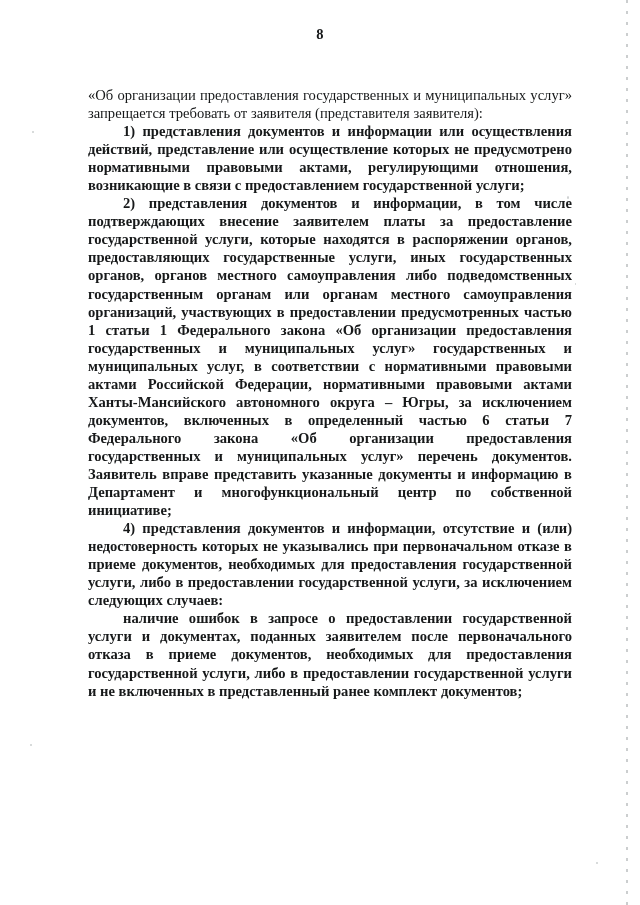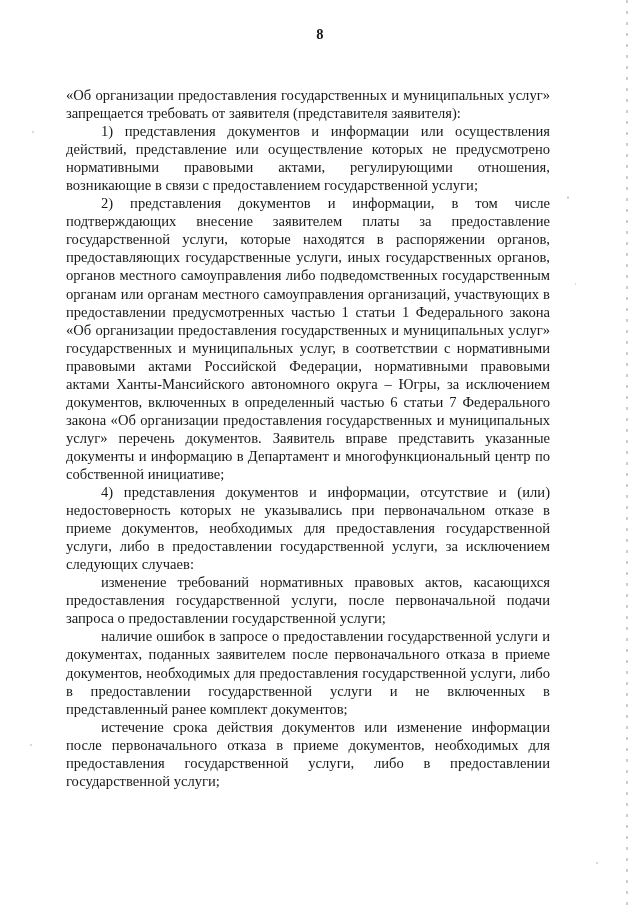--- a/index.html
+++ b/index.html
@@ -29,21 +29,21 @@
     text-align: center;
     font-size: 14.5px;
     font-weight: bold;
     letter-spacing: 0.2px;
     color: #17191a;
   }
   
   .body-text {
     position: absolute;
     top: 86px;
-    left: 66px;
+    left: 88px;
     width: 484px;
     font-size: 14.6px;
     line-height: 18.05px;
     text-align: justify;
     text-justify: inter-word;
     color: #17191a;
     -webkit-font-smoothing: none;
   }
   .body-text p {
     margin: 0;
@@ -52,20 +52,21 @@
     text-justify: inter-word;
     hyphens: none;
   }
   
   .p-cont {
     text-indent: 0;
   }
   
   .p-indent {
     text-indent: 35px;
+    font-weight: bold;
   }
   
   .body-text p:last-child {
     text-align: justify;
   }
   .speck {
     position: absolute;
     background: #9aa0a2;
     border-radius: 50%;
     opacity: 0.5;
@@ -98,25 +99,23 @@
   <div class="body-text">
 
     <p class="p-cont">«Об организации предоставления государственных и муниципальных услуг» запрещается требовать от заявителя (представителя заявителя):</p>
 
     <p class="p-indent">1) представления документов и информации или осуществления действий, представление или осуществление которых не предусмотрено нормативными правовыми актами, регулирующими отношения, возникающие в связи с предоставлением государственной услуги;</p>
 
     <p class="p-indent">2) представления документов и информации, в том числе подтверждающих внесение заявителем платы за предоставление государственной услуги, которые находятся в распоряжении органов, предоставляющих государственные услуги, иных государственных органов, органов местного самоуправления либо подведомственных государственным органам или органам местного самоуправления организаций, участвующих в предоставлении предусмотренных частью 1 статьи 1 Федерального закона «Об организации предоставления государственных и муниципальных услуг» государственных и муниципальных услуг, в соответствии с нормативными правовыми актами Российской Федерации, нормативными правовыми актами Ханты-Мансийского автономного округа – Югры, за исключением документов, включенных в определенный частью 6 статьи 7 Федерального закона «Об организации предоставления государственных и муниципальных услуг» перечень документов. Заявитель вправе представить указанные документы и информацию в Департамент и многофункциональный центр по собственной инициативе;</p>
 
     <p class="p-indent">4) представления документов и информации, отсутствие и (или) недостоверность которых не указывались при первоначальном отказе в приеме документов, необходимых для предоставления государственной услуги, либо в предоставлении государственной услуги, за исключением следующих случаев:</p>
 
-    <p class="p-indent">изменение требований нормативных правовых актов, касающихся предоставления государственной услуги, после первоначальной подачи запроса о предоставлении государственной услуги;</p>
 
     <p class="p-indent">наличие ошибок в запросе о предоставлении государственной услуги и документах, поданных заявителем после первоначального отказа в приеме документов, необходимых для предоставления государственной услуги, либо в предоставлении государственной услуги и не включенных в представленный ранее комплект документов;</p>
 
-    <p class="p-indent">истечение срока действия документов или изменение информации после первоначального отказа в приеме документов, необходимых для предоставления государственной услуги, либо в предоставлении государственной услуги;</p>
 
 
   </div>
 
   <div class="edge-dots"></div>
 
   <div class="speck" style="left:32px;  top:131px; width:2px; height:2px;"></div>
   <div class="speck" style="left:567px; top:196px; width:2px; height:3px;"></div>
   <div class="speck" style="left:30px;  top:744px; width:2px; height:2px;"></div>
   <div class="speck" style="left:575px; top:283px; width:1px; height:2px;"></div>

